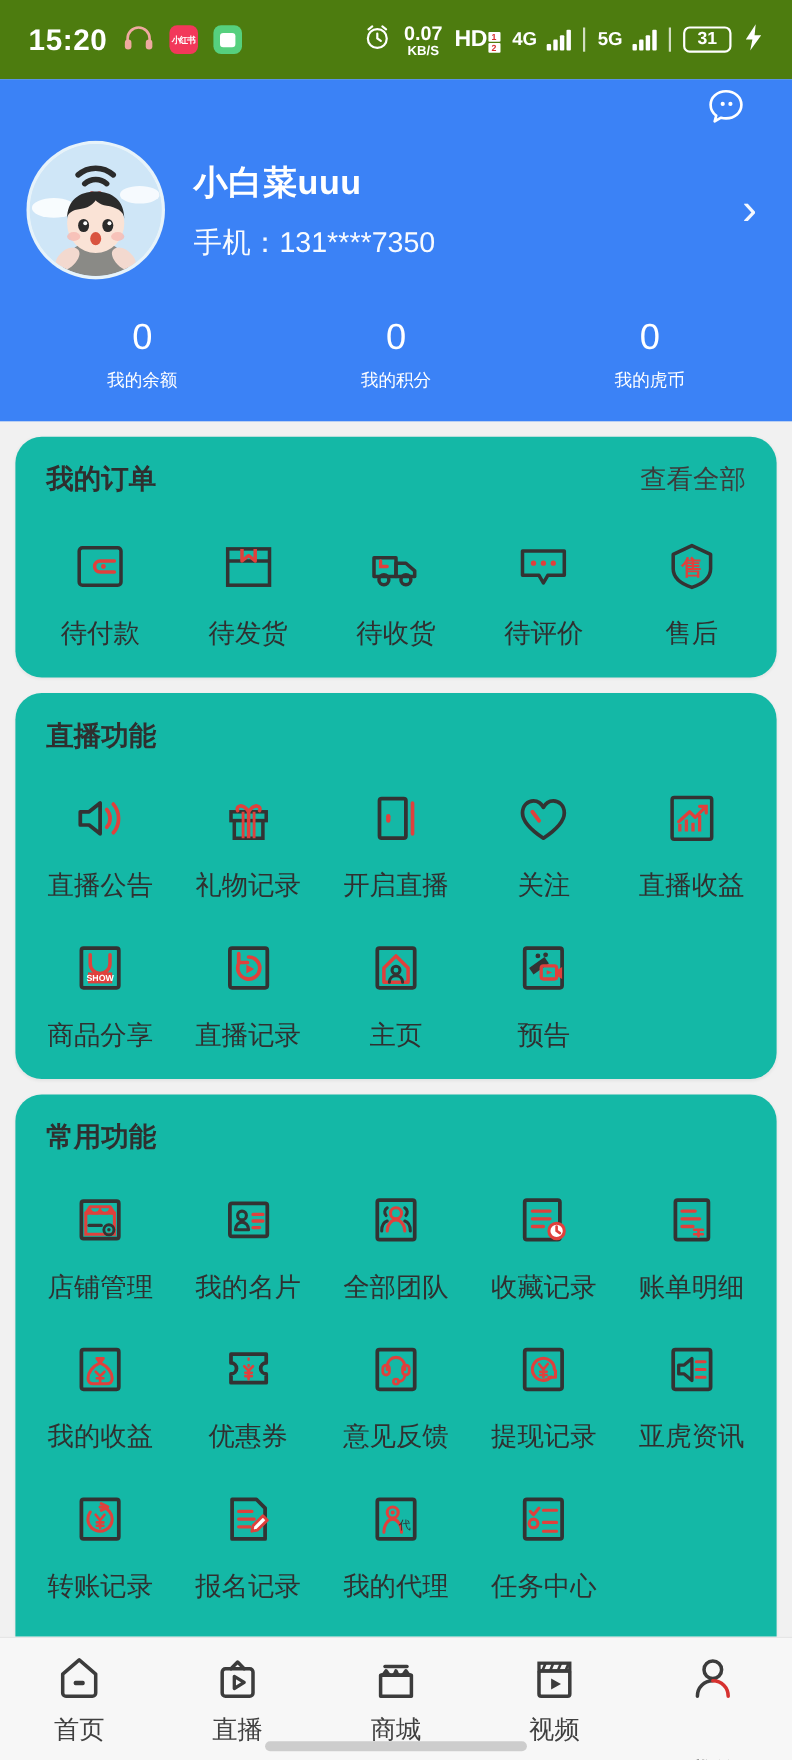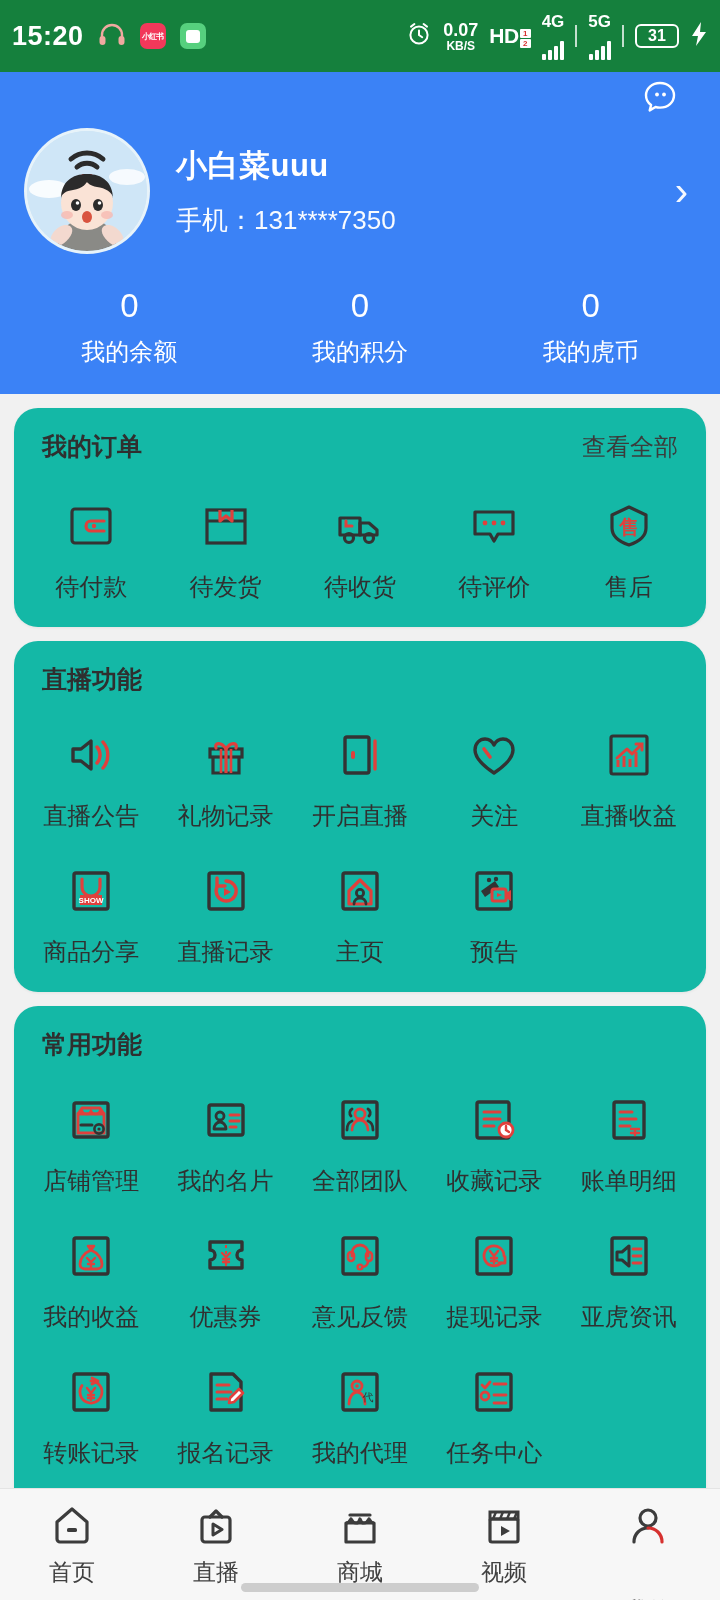--- a/index.html
+++ b/index.html
@@ -7,38 +7,38 @@
   body {
     font-family:"Liberation Sans","DejaVu Sans",sans-serif;
     background:#f1f1f1;
     overflow:hidden;
     position:relative;
   }
   .phone { width:720px; height:1600px; position:relative; background:#f1f1f1; display:flex; flex-direction:column; }
 
   
   .statusbar {
-    height:72px; background:#15803d; flex:0 0 auto;
+    height:72px; background:#4d7c0f; flex:0 0 auto;
     display:flex; align-items:center; justify-content:space-between;
-    padding:0 12px; color:#fff;
+    padding:0 26px; color:#fff;
   }
   .sb-left { display:flex; align-items:center; gap:14px; }
   .sb-time { font-size:27px; font-weight:600; letter-spacing:.5px; }
   .sb-right { display:flex; align-items:center; gap:11px; }
   .net-speed { display:flex; flex-direction:column; align-items:center; line-height:1; }
   .net-speed .v { font-size:18px; font-weight:bold; }
   .net-speed .u { font-size:12px; font-weight:bold; margin-top:1px; }
   .hd-wrap { display:flex; align-items:flex-end; gap:1px; }
   .hd-txt { font-size:21px; font-weight:bold; letter-spacing:-.5px; }
   .hd-sim { display:flex; flex-direction:column; gap:1px; }
   .hd-sim span {
     width:11px;height:9px;background:#fff;color:#d6312f;font-size:8px;
     display:flex;align-items:center;justify-content:center;font-weight:bold;border-radius:1px;
   }
-  .sig { display:flex; align-items:flex-end; gap:9px;flex-direction:column; }
+  .sig { display:flex; align-items:flex-end; gap:9px; }
   .sig-lab { font-size:17px; font-weight:bold; }
   .bars { display:flex; align-items:flex-end; gap:2px; height:19px; }
   .bars i { width:4px; background:#fff; border-radius:1px; display:block; }
   .bars i:nth-child(1){height:6px}.bars i:nth-child(2){height:10px}
   .bars i:nth-child(3){height:14px}.bars i:nth-child(4){height:19px}
   .divider-v { width:2px; height:22px; background:rgba(255,255,255,.75); }
   .batt {
     border:2px solid #fff; border-radius:6px; padding:1px 6px;
     font-size:16px; font-weight:bold; min-width:44px; text-align:center;
   }
@@ -56,21 +56,21 @@
     width:126px;height:126px;border-radius:50%;overflow:hidden;flex:0 0 auto;
     border:3px solid rgba(255,255,255,.5); background:#cfe6f5; position:relative;
   }
   .ident { margin-left:26px; flex:1 1 auto; }
   .uname { font-size:31px; color:#fff; font-weight:600; letter-spacing:.5px; }
   .uphone { font-size:26px; color:#fff; margin-top:16px; opacity:.97; }
   .chev { color:#fff; font-size:40px; font-weight:300; line-height:1; opacity:.95; }
   .stats { display:flex; margin-top:34px; padding:0 14px; }
   .stat { flex:1; text-align:center; }
   .stat .num { font-size:33px; color:#fff; line-height:1.1; }
-  .stat .lab { font-size:24px; color:#fff; margin-top:12px; }
+  .stat .lab { font-size:16px; color:#fff; margin-top:12px; }
 
   
   .content { flex:1 1 auto; overflow:hidden; padding:0 14px; }
   .card { background:#14b8a6; border-radius:24px; margin-top:14px; padding:22px 10px 20px 10px; box-shadow:0 1px 3px rgba(0,0,0,.06); }
   .card-head { display:flex; align-items:center; justify-content:space-between; padding:0 18px; }
   .card-title { font-size:25px; color:#2f2f2f; font-weight:600; }
   .card-more { font-size:24px; color:#3b3b3b; }
   .grid { display:flex; flex-wrap:wrap; margin-top:4px; }
   .cell { width:20%; display:flex; flex-direction:column; align-items:center; padding:22px 0 4px 0; }
   .cell .ico { width:62px;height:62px;display:flex;align-items:center;justify-content:center; }

